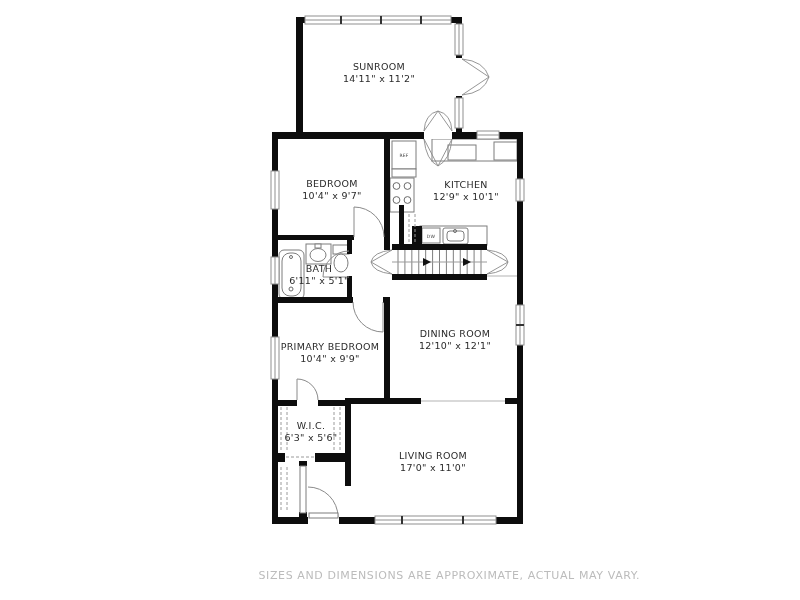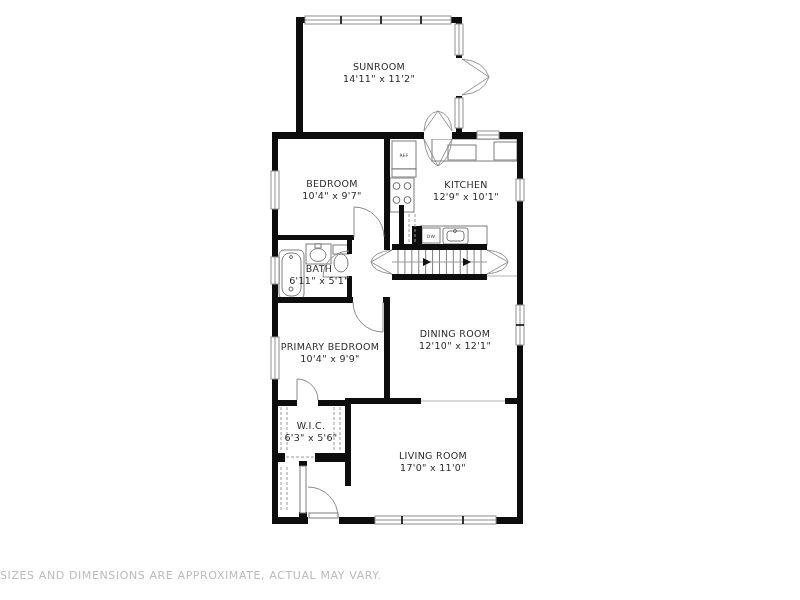--- a/index.html
+++ b/index.html
@@ -1,19 +1,19 @@
 <!DOCTYPE html>
 <html><head>
 <meta charset="utf-8">
 <style>
   html,body{margin:0;padding:0;background:#ffffff;}
   .stage{position:relative;width:800px;height:600px;background:#fff;overflow:hidden;
          font-family:"DejaVu Sans", sans-serif;}
   .stage svg{position:absolute;left:0;top:0;}
-  .disclaimer{position:absolute;left:0;top:569px;width:640px;text-align:left;
+  .disclaimer{position:absolute;left:0;top:569px;width:640px;text-align:right;
               font-size:11px;letter-spacing:0.6px;color:#bcbcbc;}
   text.room-name, text.room-dims{fill:#2a2a2a;font-size:9.5px;letter-spacing:0.3px;}
   text.appliance{fill:#444;font-size:4.5px;letter-spacing:0.2px;}
   text{font-family:"DejaVu Sans", sans-serif;}
 </style>
 </head>
 <body>
 
 <div class="stage">
   <svg id="plan" width="800" height="600" viewBox="0 0 800 600">

